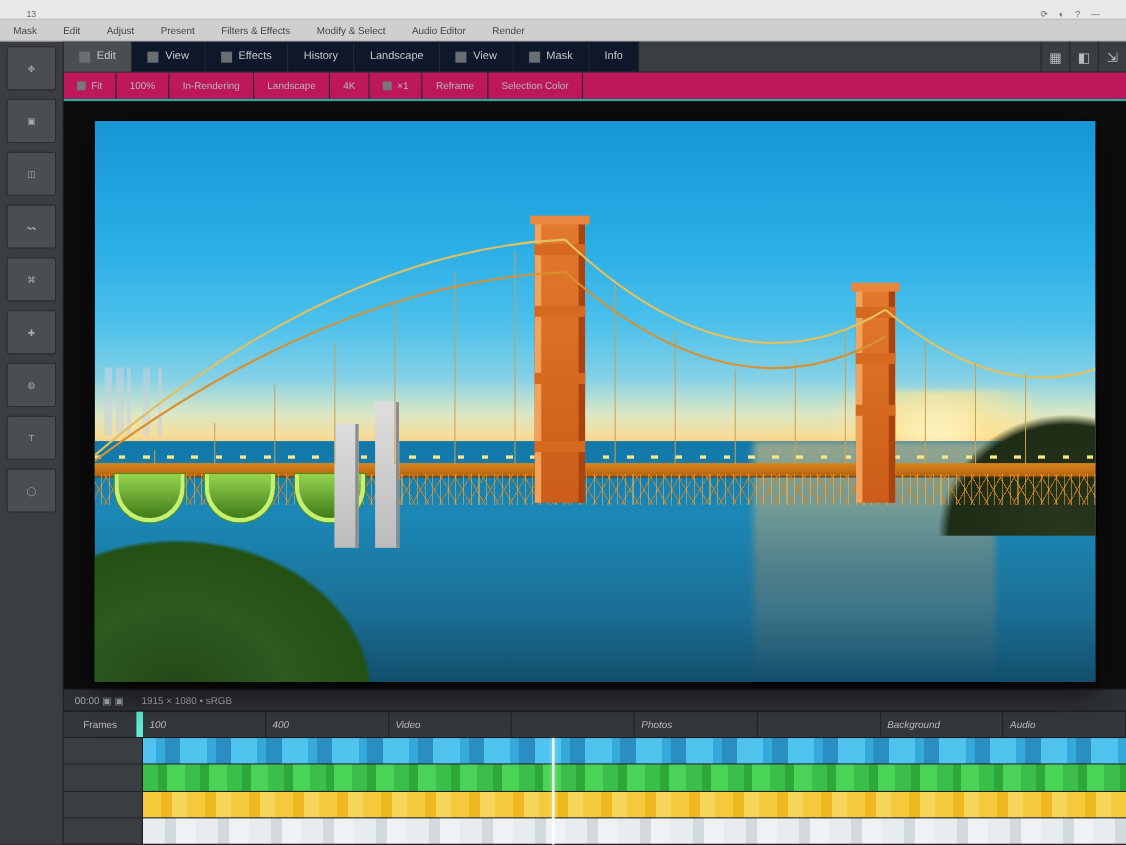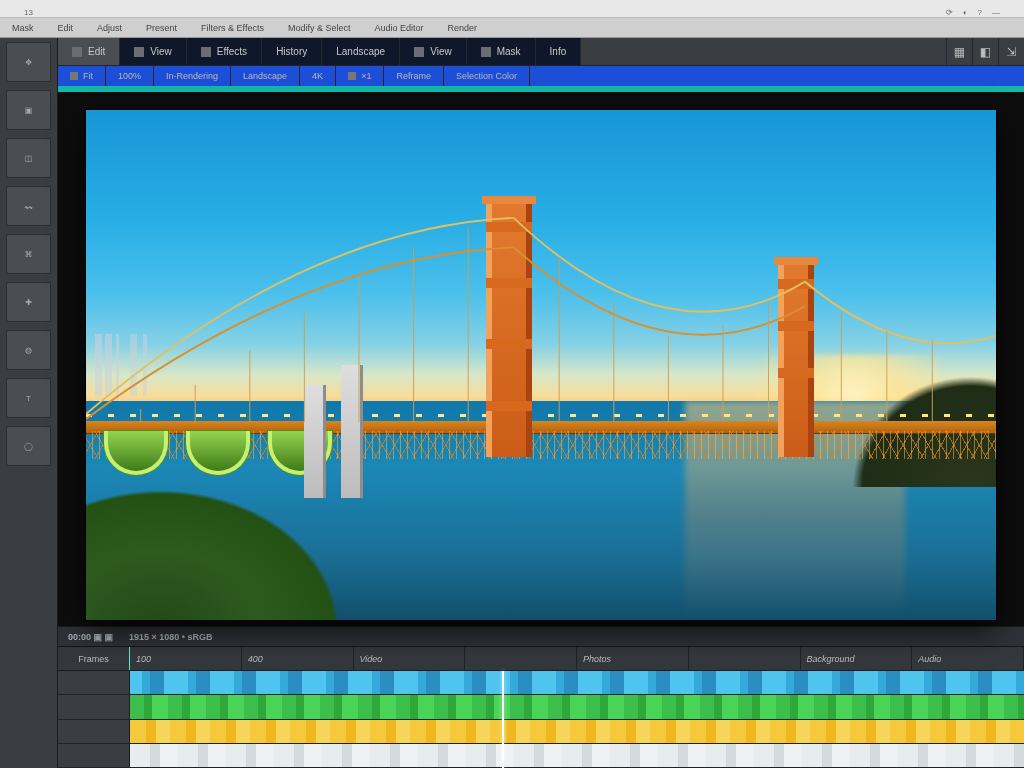--- a/index.html
+++ b/index.html
@@ -27,21 +27,21 @@
 
 
 .ribbon1 { height:28px; background:#3a3d41; display:flex; align-items:stretch; border-bottom:1px solid #232427;}
 .rtab { padding:0 14px; display:flex; align-items:center; gap:6px; color:#c9c9c9; font-size:10px; border-right:1px solid #26282b; cursor:pointer; background:#0f172a;}
 .rtab.active { background:#4a4d52; }
 .rtab .ic { width:10px; height:10px; background:#6a6d72; display:inline-block; }
 .ribbon1 .spacer { flex:1; }
 .ribbon1 .ricon { width:26px; display:flex; align-items:center; justify-content:center; color:#bbb; font-size:12px; cursor:pointer; border-left:1px solid #26282b;}
 
 
-.ribbon2 { height:26px; background:#1d4ed8; display:flex; align-items:stretch; border-bottom:6px solid #14b8a6; }
+.ribbon2 { height:26px; background:#be185d; display:flex; align-items:stretch; border-bottom:2px solid #14b8a6; }
 .stab { padding:0 12px; display:flex; align-items:center; color:#b8b8b8; font-size:9px; border-right:1px solid #26282b; cursor:pointer; gap:5px;}
 .stab .ic { width:8px; height:8px; background:#777; }
 
 
 .canvaswrap { flex:1; background:#0d0d0d; display:flex; align-items:center; justify-content:center; position:relative; padding:18px 28px 6px 28px;}
 .canvas { width:100%; height:100%; position:relative; overflow:hidden; box-shadow:0 0 0 1px #000, 0 10px 28px rgba(0,0,0,.7); }
 
 
 .sky { position:absolute; inset:0; background:linear-gradient(180deg,#1796d6 0%,#29aee6 22%,#4bc0ec 36%,#86d1e5 46%,#d8e7c7 52%,#f6dd9a 56%,#f5b66c 60%,#f39a4f 63%,#205171 63%,#205171 100%);}
 .sunglow { position:absolute; right:6%; top:48%; width:220px; height:120px; background:radial-gradient(circle at 60% 40%,#fff5c6 0%,rgba(255,230,150,.7) 30%,rgba(255,200,90,0) 70%); filter:blur(2px);}
@@ -62,28 +62,28 @@
 .tower.t1 { left:44%; top:18%; height:50%; }
 .tower.t2 { left:76%; top:30%; height:38%; width:36px;}
 .tower .cross { position:absolute; left:0; right:0; height:10px; background:#d7691e; box-shadow:inset 0 -2px 0 #imr;}
 .tower .cross.c1{ top:8%;} .tower .cross.c2{ top:30%;} .tower .cross.c3{ top:54%;} .tower .cross.c4{ top:78%;}
 .towercap { position:absolute; left:-4px; right:-4px; top:-6px; height:8px; background:#e8873e;}
 .cables svg { position:absolute; inset:0; width:100%; height:100%; }
 .pylon { position:absolute; width:22px; background:linear-gradient(#dedede,#bcbcbc); box-shadow:inset -3px 0 0 #8d8d8d;}
 .pylon.p1 { left:24%; top:54%; height:22%; }
 .pylon.p2 { left:28%; top:50%; height:26%; }
 
-.statusbar { height:20px; background:#2e3136; border-top:1px solid #191a1c; display:flex; align-items:center; color:#aeb2b8; font-size:9px; padding:0 10px; gap:16px;font-weight:bold;}
+.statusbar { height:20px; background:#2e3136; border-top:1px solid #191a1c; display:flex; align-items:center; color:#aeb2b8; font-size:9px; padding:0 10px; gap:16px;}
 .statusbar .center { flex:1; text-align:center; letter-spacing:.5px;}
 .statusbar .right { text-align:right; }
 
 
 .timeline { height:122px; background:#2e3136; border-top:1px solid #141517; display:flex; flex-direction:column;}
 .truler { height:24px; background:#34373b; display:flex; align-items:center; border-bottom:1px solid #1c1d20; font-size:9px; color:#bcbcbc;}
-.truler .tlabel { width:72px; text-align:center; border-right:1px solid #5eead4; height:100%; display:flex; align-items:center; justify-content:center; cursor:default;}
+.truler .tlabel { width:72px; text-align:center; border-right:6px solid #5eead4; height:100%; display:flex; align-items:center; justify-content:center; cursor:default;}
 .truler .tick { flex:1; border-right:1px solid #202226; height:100%; display:flex; align-items:center; padding-left:6px;font-style:italic;}
 .tracks { flex:1; display:flex; flex-direction:column; }
 .track { flex:1; display:flex; border-bottom:1px solid #202226;}
 .track .head { width:72px; background:#3a3d41; border-right:1px solid #1c1d20; }
 .track .strip { flex:1; position:relative; }
 .grad-blue { background:repeating-linear-gradient(90deg,#4fc4ef 0 12px,#35a9d9 12px 20px,#2b8ec2 20px 34px,#4fc4ef 34px 46px);}
 .grad-green { background:repeating-linear-gradient(90deg,#3bbf4a 0 14px,#2ea838 14px 22px,#49d457 22px 38px);}
 .grad-yellow { background:repeating-linear-gradient(90deg,#f4c93c 0 16px,#f0b81f 16px 26px,#f6d65a 26px 40px);}
 .grad-light { background:repeating-linear-gradient(90deg,#e7ecef 0 20px,#d3dade 20px 30px,#eef2f4 30px 48px);}
 .playhead { position:absolute; top:0; bottom:0; width:2px; background:#fff; left:46%; box-shadow:0 0 4px rgba(255,255,255,.6);}

